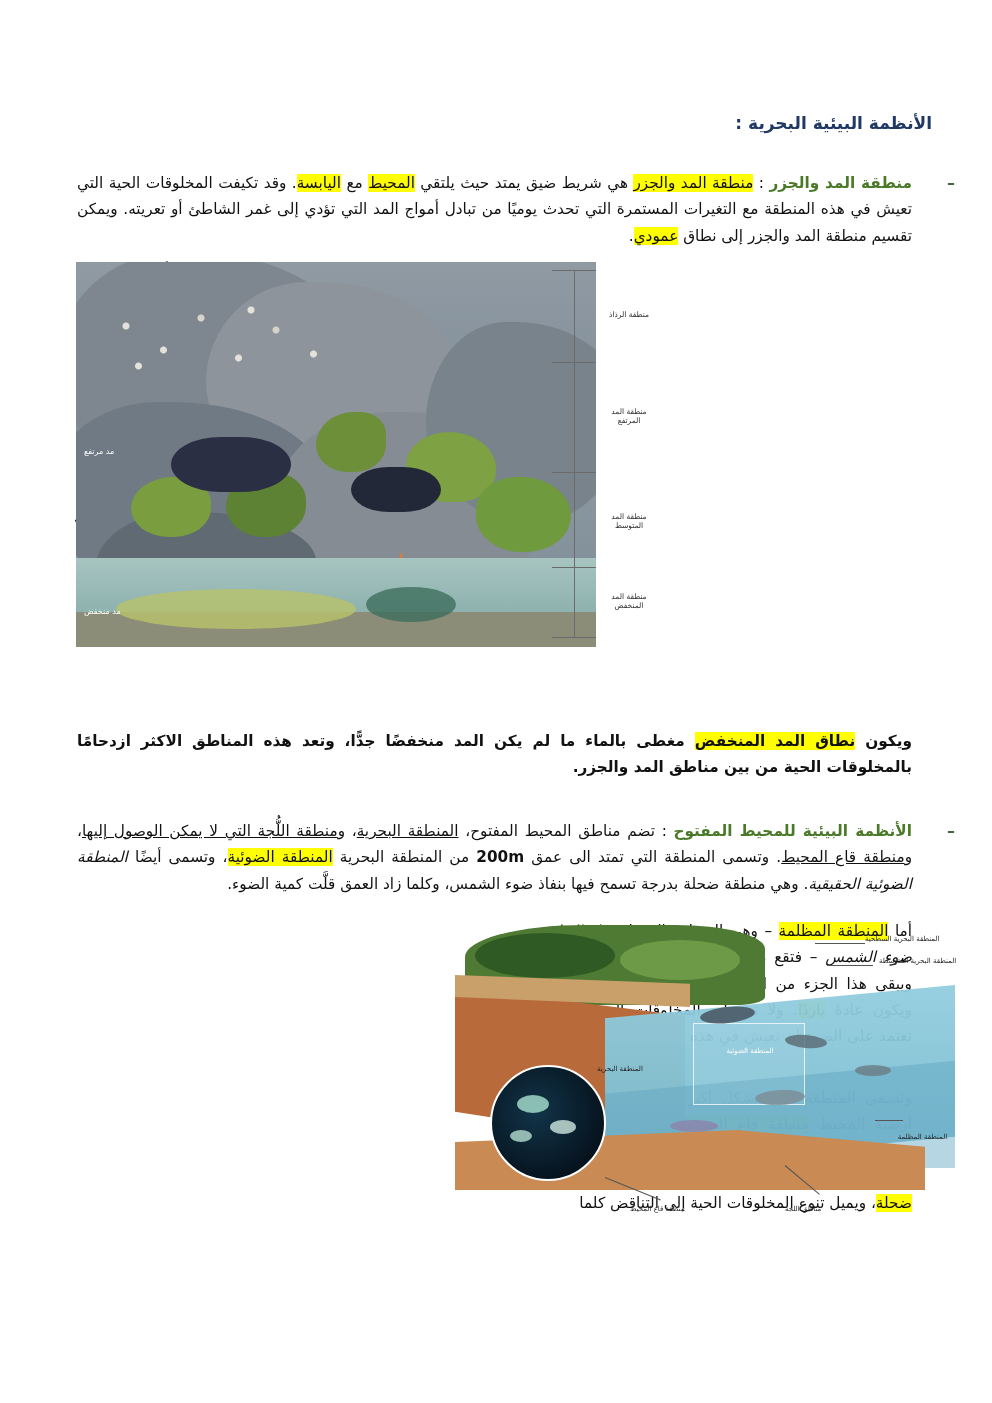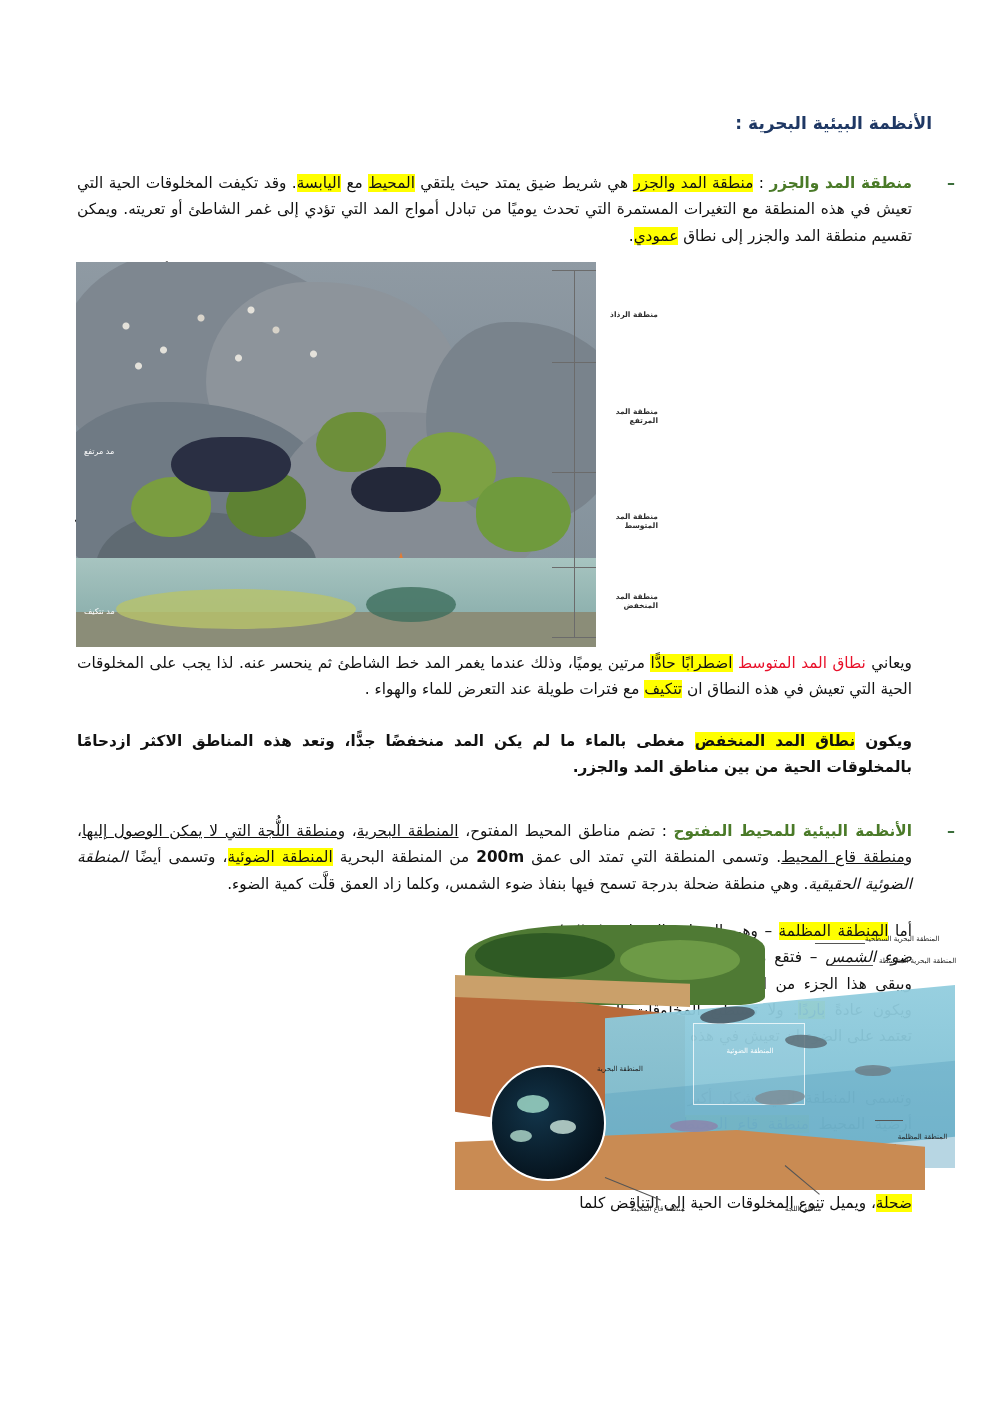--- a/index.html
+++ b/index.html
@@ -92,22 +92,22 @@
   }
   .fig-intertidal .sand {
     position:absolute; left:0; bottom:0; width:100%; height:9%;
     background:#8b8d78;
   }
   .zone-label {
     position:absolute;
     font-size:7.5px;
     color:#2e2e2e;
     direction:rtl;
+    text-align:center;
     line-height:1.25;
-    font-weight:bold;
   }
   .zone-white {
     position:absolute;
     font-size:8px;
     color:#ffffff;
     direction:rtl;
   }
   .bracket-col {
     position:absolute;
     left:552px;
@@ -177,23 +177,20 @@
   </div>
 
   <div class="para" style="top:258px; right:670px; width:250px; text-align:right; font-size:15px; line-height:1.75;">
     حيث يكون <span class="red">الجزء العلوي</span> أو <span class="red">نطاق الرذاذ</span> <span class="hl">جافًّا</span> معظم الوقت؛ إذ يحظى برذاذ الماء المالح فقط عندما يرتفع المد، ويعيش في هذه البيئة <span class="hl">عدد قليل</span> من النباتات والحيوانات.
   </div>
 
   <div class="para" style="top:452px; right:670px; width:250px; text-align:right; font-size:15px; line-height:1.75;">
     أما <span class="red">نطاق المد المرتفع</span> فيُغْمَر بالماء في أثناء المد المرتفع فقط، ويحظى هذا النطاق بماء أكثر من منطقة الرذاذ، لذلك يعيش فيها نباتات وحيوانات <span class="hl">أكثر عددًا</span>.
   </div>
 
-  <div class="para" style="top:650px; right:80px; width:835px;">
-    ويعاني <span class="red">نطاق المد المتوسط</span> <span class="hl">اضطرابًا حادًّا</span> مرتين يوميًا، وذلك عندما يغمر المد خط الشاطئ ثم ينحسر عنه. لذا يجب على المخلوقات الحية التي تعيش في هذه النطاق ان <span class="hl">تتكيف</span> مع فترات طويلة عند التعرض للماء والهواء .
-  </div>
 
   <div class="para" style="top:728px; right:80px; width:835px;font-weight:bold;">
     ويكون <span class="hl">نطاق المد المنخفض</span> مغطى بالماء ما لم يكن المد منخفضًا جدًّا، وتعد هذه المناطق الاكثر ازدحامًا بالمخلوقات الحية من بين مناطق المد والجزر.
   </div>
 
   <div class="fig-intertidal">
     <div class="sky"></div>
 
     <div class="rock-mass" style="left:-20px; top:-10px; width:300px; height:230px; background:#7e8790;"></div>
     <div class="rock-mass" style="left:130px; top:20px; width:250px; height:200px; background:#8d949b;"></div>
@@ -227,21 +224,21 @@
 
     <div style="position:absolute; left:230px; top:320px; width:22px; height:22px; background:#5b3f77; border-radius:50%;"></div>
     <div style="position:absolute; left:262px; top:325px; width:18px; height:18px; background:#4d3566; border-radius:50%;"></div>
 
     <div class="waterline"></div>
     <div class="sand"></div>
     <div style="position:absolute; left:40px; bottom:18px; width:240px; height:40px; background:#b8c36a; border-radius:50%; opacity:.8;"></div>
     <div style="position:absolute; left:290px; bottom:25px; width:90px; height:35px; background:#3d6e5c; border-radius:50%; opacity:.8;"></div>
 
     <div class="zone-white" style="left:8px; top:185px;">مد مرتفع</div>
-    <div class="zone-white" style="left:8px; top:345px;">مد تتكيف</div>
+    <div class="zone-white" style="left:8px; top:345px;">مد منخفض</div>
   </div>
 
   <div class="bracket-col">
     <div class="vline" style="top:8px; height:92px;"></div>
     <div class="tickline" style="top:8px;"></div>
     <div class="tickline" style="top:100px;"></div>
     <div class="zone-label" style="left:48px; top:48px; width:58px;">منطقة الرذاذ</div>
 
     <div class="vline" style="top:100px; height:110px;"></div>
     <div class="tickline" style="top:210px;"></div>

